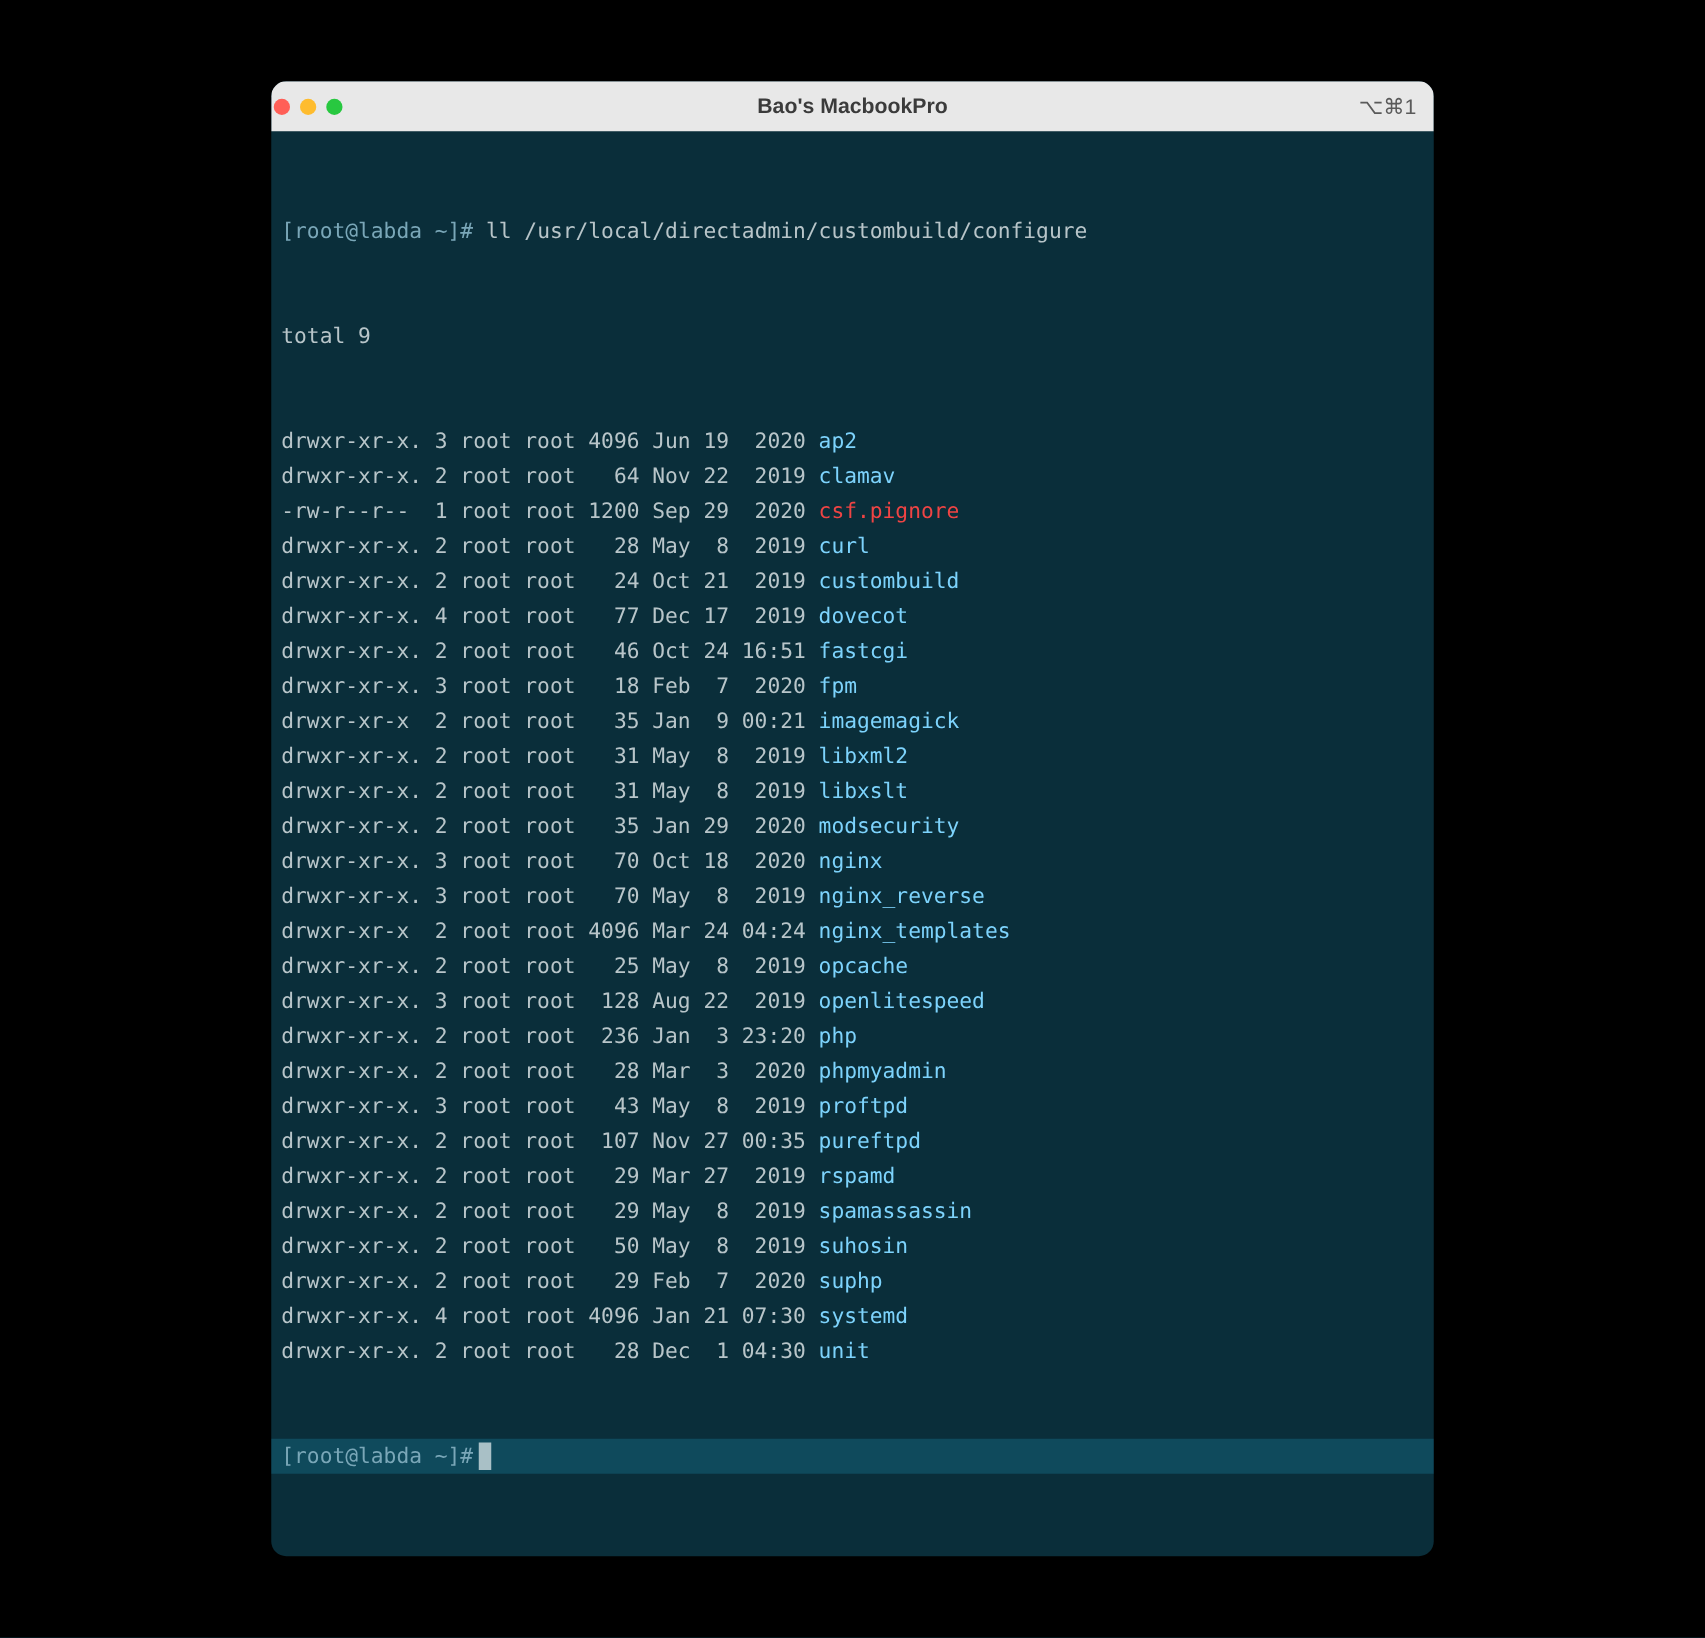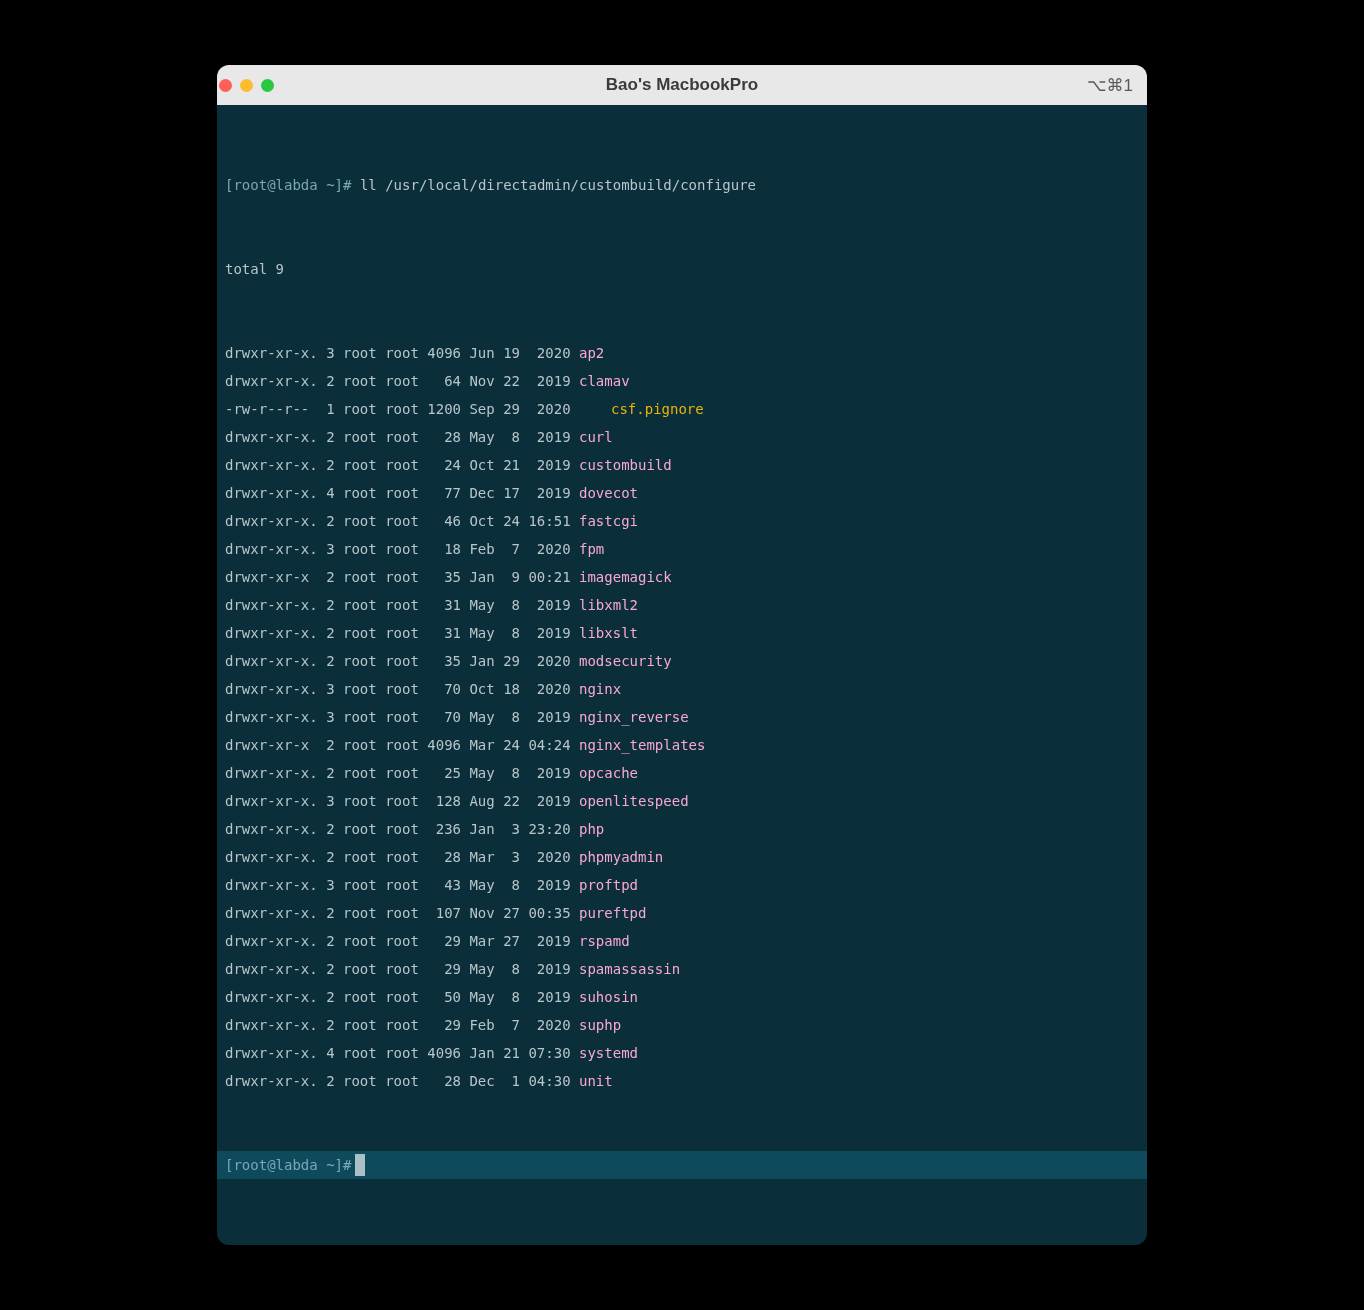--- a/index.html
+++ b/index.html
@@ -52,28 +52,28 @@
     }
     .shortcut {
       position: absolute;
       right: 14px;
       font-family: -apple-system, sans-serif;
       font-size: 17px;
       color: #5a5a5a;
     }
     .terminal {
       padding: 10px 8px 10px 8px;
-      font-size: 14px;
+      font-size: 17px;
       line-height: 28px;
       color: #b8c5c9;
       white-space: pre;
     }
     .prompt { color: #7aa7b8; }
-    .dir { color: #f9a8d4; }
-    .file { color: #eab308; margin-left: 32px; }
+    .dir { color: #7dd3fc; }
+    .file { color: #ef4444; }
     .row { display: block; }
     .current-line {
       background: #0f4a5c;
       margin: 0 -8px;
       padding: 0 8px;
       display: flex;
       align-items: center;
     }
     .cursor {
       display: inline-block;

